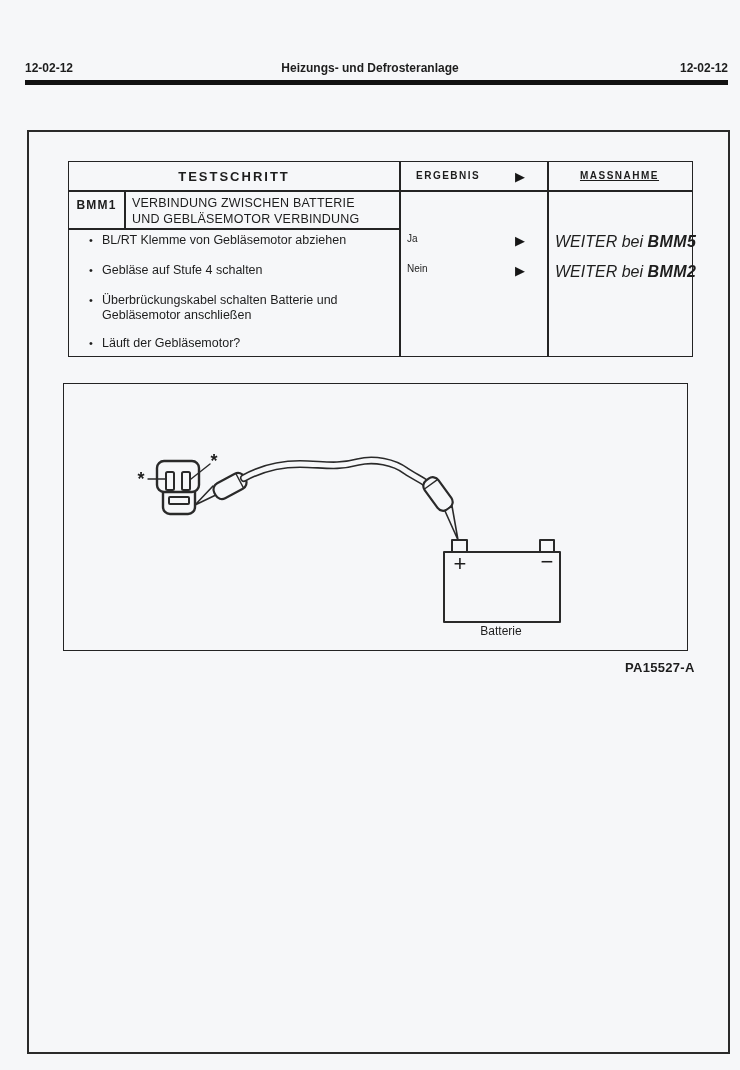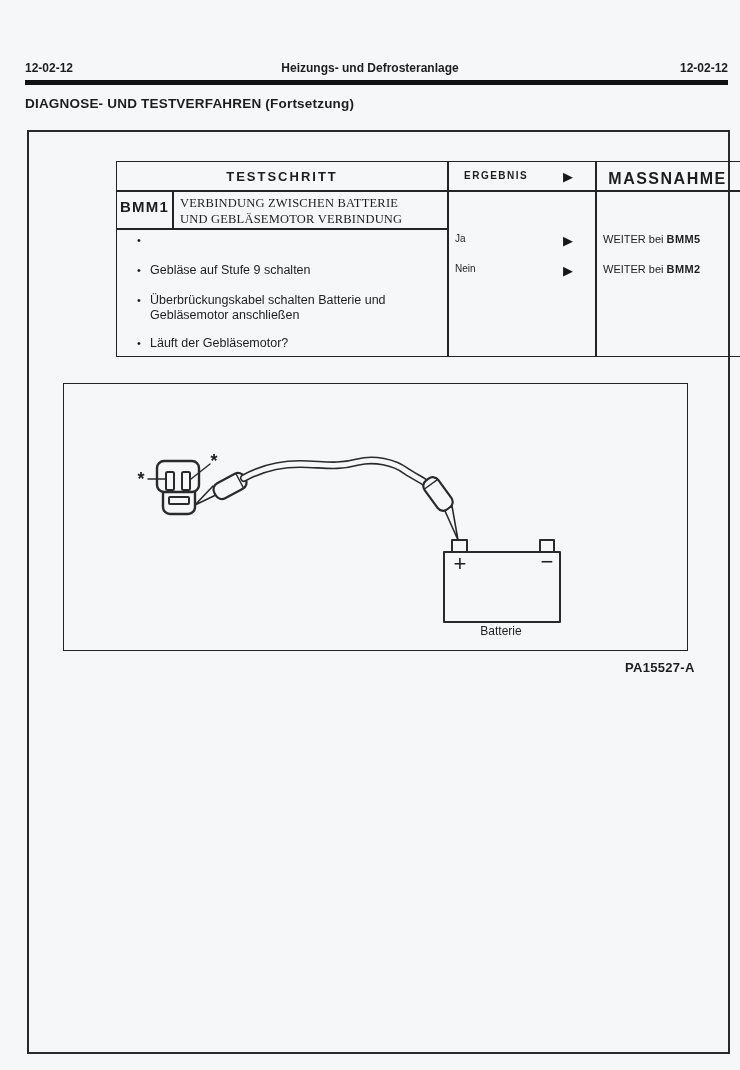--- a/index.html
+++ b/index.html
@@ -10,59 +10,58 @@
   }
   
   .hdr-left{position:absolute;left:25px;top:61px;font-size:12px;font-weight:bold;}
   .hdr-center{position:absolute;left:0;right:0;top:61px;text-align:center;font-size:12px;font-weight:bold;}
   .hdr-right{position:absolute;right:12px;top:61px;font-size:12px;font-weight:bold;}
   .hdr-rule{position:absolute;left:25px;top:80px;width:703px;height:5px;background:#121212;}
   .section-title{position:absolute;left:25px;top:96px;font-size:13.5px;font-weight:bold;letter-spacing:.2px;}
   
   .outer-box{position:absolute;left:27px;top:130px;width:699px;height:920px;border:2px solid #2a2a2a;}
   
-  .table-box{position:absolute;left:68px;top:161px;width:623px;height:194px;border:1.6px solid #242424;margin-left:48px;}
+  .table-box{position:absolute;left:68px;top:161px;width:623px;height:194px;border:1.6px solid #242424;}
   .vline,.hline{position:absolute;background:#242424;}
   .v-col1{left:330px;top:0;bottom:0;width:1.6px;}
   .v-col2{left:478px;top:0;bottom:0;width:1.6px;}
   .h-header{left:0;top:28px;width:100%;height:1.6px;}
   .h-step{left:0;top:66px;width:330px;height:1.6px;}
   .v-step{left:55px;top:28px;height:39.6px;width:1.6px;}
   .th{position:absolute;top:7px;font-weight:bold;font-size:13px;letter-spacing:2px;white-space:nowrap;}
   .th-test{left:0;width:330px;text-align:center;}
   .th-result{left:347px;top:8px;font-size:10px;letter-spacing:1.5px;}
-  .th-action{left:478px;width:145px;text-align:center;top:8px;font-size:16px;letter-spacing:1.5px;}
+  .th-action{left:478px;width:145px;text-align:center;top:8px;font-size:10px;letter-spacing:1.5px;text-decoration:underline;}
   .arrow{position:absolute;left:446px;font-family:"DejaVu Sans",sans-serif;font-size:13px;line-height:13px;color:#161616;}
   .arrow-header{top:8px;}
-  .step-id{position:absolute;left:0;top:36px;width:55px;text-align:center;font-weight:bold;font-size:15px;letter-spacing:1.2px;}
-  .step-title{position:absolute;left:63px;top:33px;font-size:12.5px;line-height:16px;letter-spacing:.2px;white-space:nowrap;font-family:Liberation Serif, serif;}
+  .step-id{position:absolute;left:0;top:36px;width:55px;text-align:center;font-weight:bold;font-size:12px;letter-spacing:1.2px;}
+  .step-title{position:absolute;left:63px;top:33px;font-size:12.5px;line-height:16px;letter-spacing:.2px;white-space:nowrap;}
   .bullet-row{position:absolute;left:20px;width:300px;display:flex;}
   .bullet-dot{flex:0 0 13px;font-size:11px;line-height:14px;}
   .bullet-text{font-size:12.5px;line-height:15px;max-width:278px;}
   .b1{top:71px;} .b2{top:101px;} .b3{top:131px;} .b4{top:174px;}
   .res-answer{position:absolute;left:338px;font-size:10px;}
-  .res-action{position:absolute;left:486px;font-size:11px;white-space:nowrap;}
+  .res-action{position:absolute;left:486px;font-size:16px;white-space:nowrap;font-style:italic;}
   .res-action b{letter-spacing:.4px;}
   .r1{top:71px;} .r2{top:101px;}
   .ar1{top:72px;} .ar2{top:102px;}
   
   .figure-box{position:absolute;left:63px;top:383px;width:623px;height:266px;border:1.6px solid #242424;}
   .figure-code{position:absolute;left:625px;top:660px;font-size:13px;font-weight:bold;letter-spacing:.3px;}
 </style>
 </head>
 <body>
 
 <div class="page">
 
   <div class="hdr-left">12-02-12</div>
   <div class="hdr-center">Heizungs- und Defrosteranlage</div>
   <div class="hdr-right">12-02-12</div>
   <div class="hdr-rule"></div>
 
-  <div class="section-title">DIAGNOSE- UND TESTVERFAHREN (Fortsetzung)</div>
 
   <div class="outer-box">
 
     
   </div>
 
   <div class="table-box">
     <div class="vline v-col1"></div>
     <div class="vline v-col2"></div>
     <div class="hline h-header"></div>
@@ -75,24 +74,25 @@
     <div class="th th-action">MASSNAHME</div>
 
     <div class="step-id">BMM1</div>
     <div class="step-title">
       <span>VERBINDUNG ZWISCHEN BATTERIE</span><br>
       <span>UND GEBLÄSEMOTOR VERBINDUNG</span>
     </div>
 
     <div class="bullet-row b1">
       <span class="bullet-dot">•</span>
+      <span class="bullet-text">BL/RT Klemme von Gebläsemotor abziehen</span>
     </div>
     <div class="bullet-row b2">
       <span class="bullet-dot">•</span>
-      <span class="bullet-text">Gebläse auf Stufe 9 schalten</span>
+      <span class="bullet-text">Gebläse auf Stufe 4 schalten</span>
     </div>
     <div class="bullet-row b3">
       <span class="bullet-dot">•</span>
       <span class="bullet-text">Überbrückungskabel schalten Batterie und Gebläsemotor anschließen</span>
     </div>
     <div class="bullet-row b4">
       <span class="bullet-dot">•</span>
       <span class="bullet-text">Läuft der Gebläsemotor?</span>
     </div>
 

